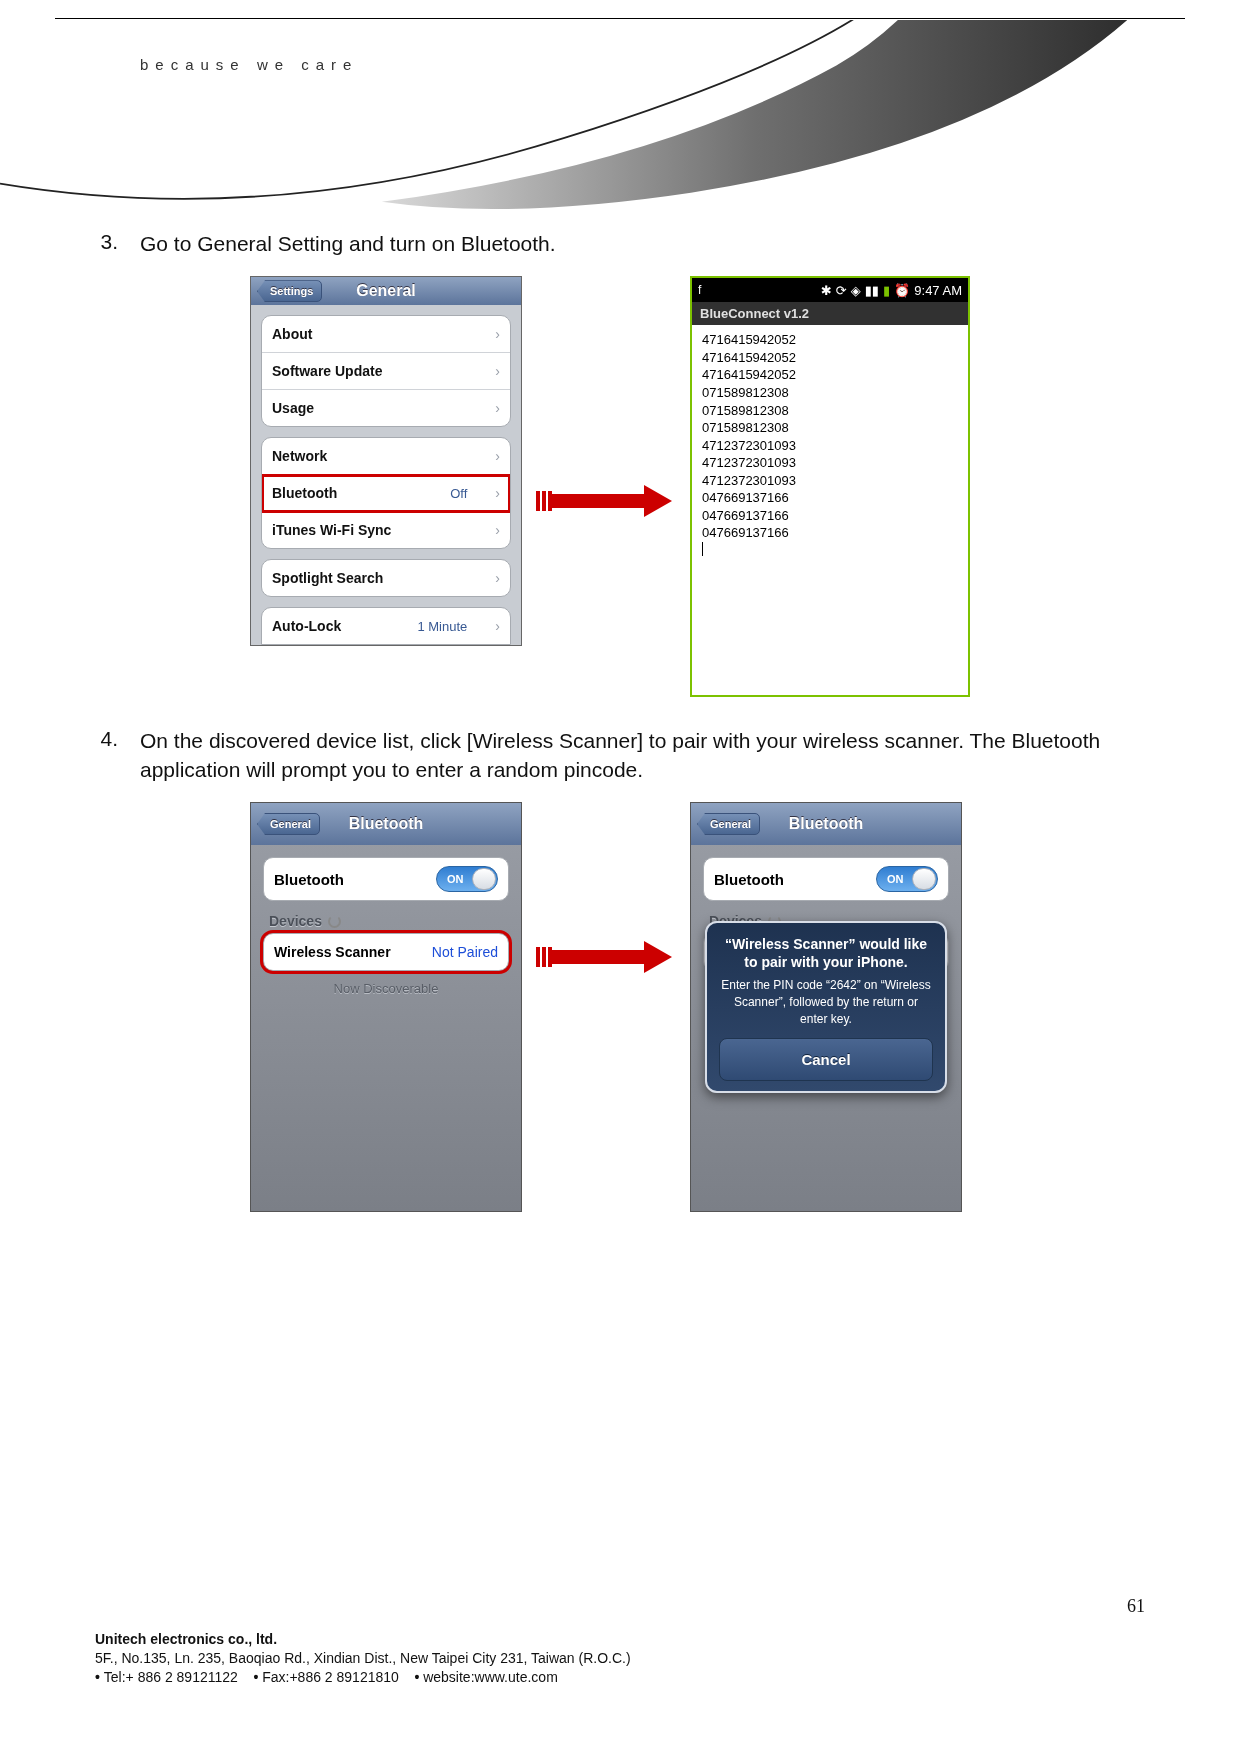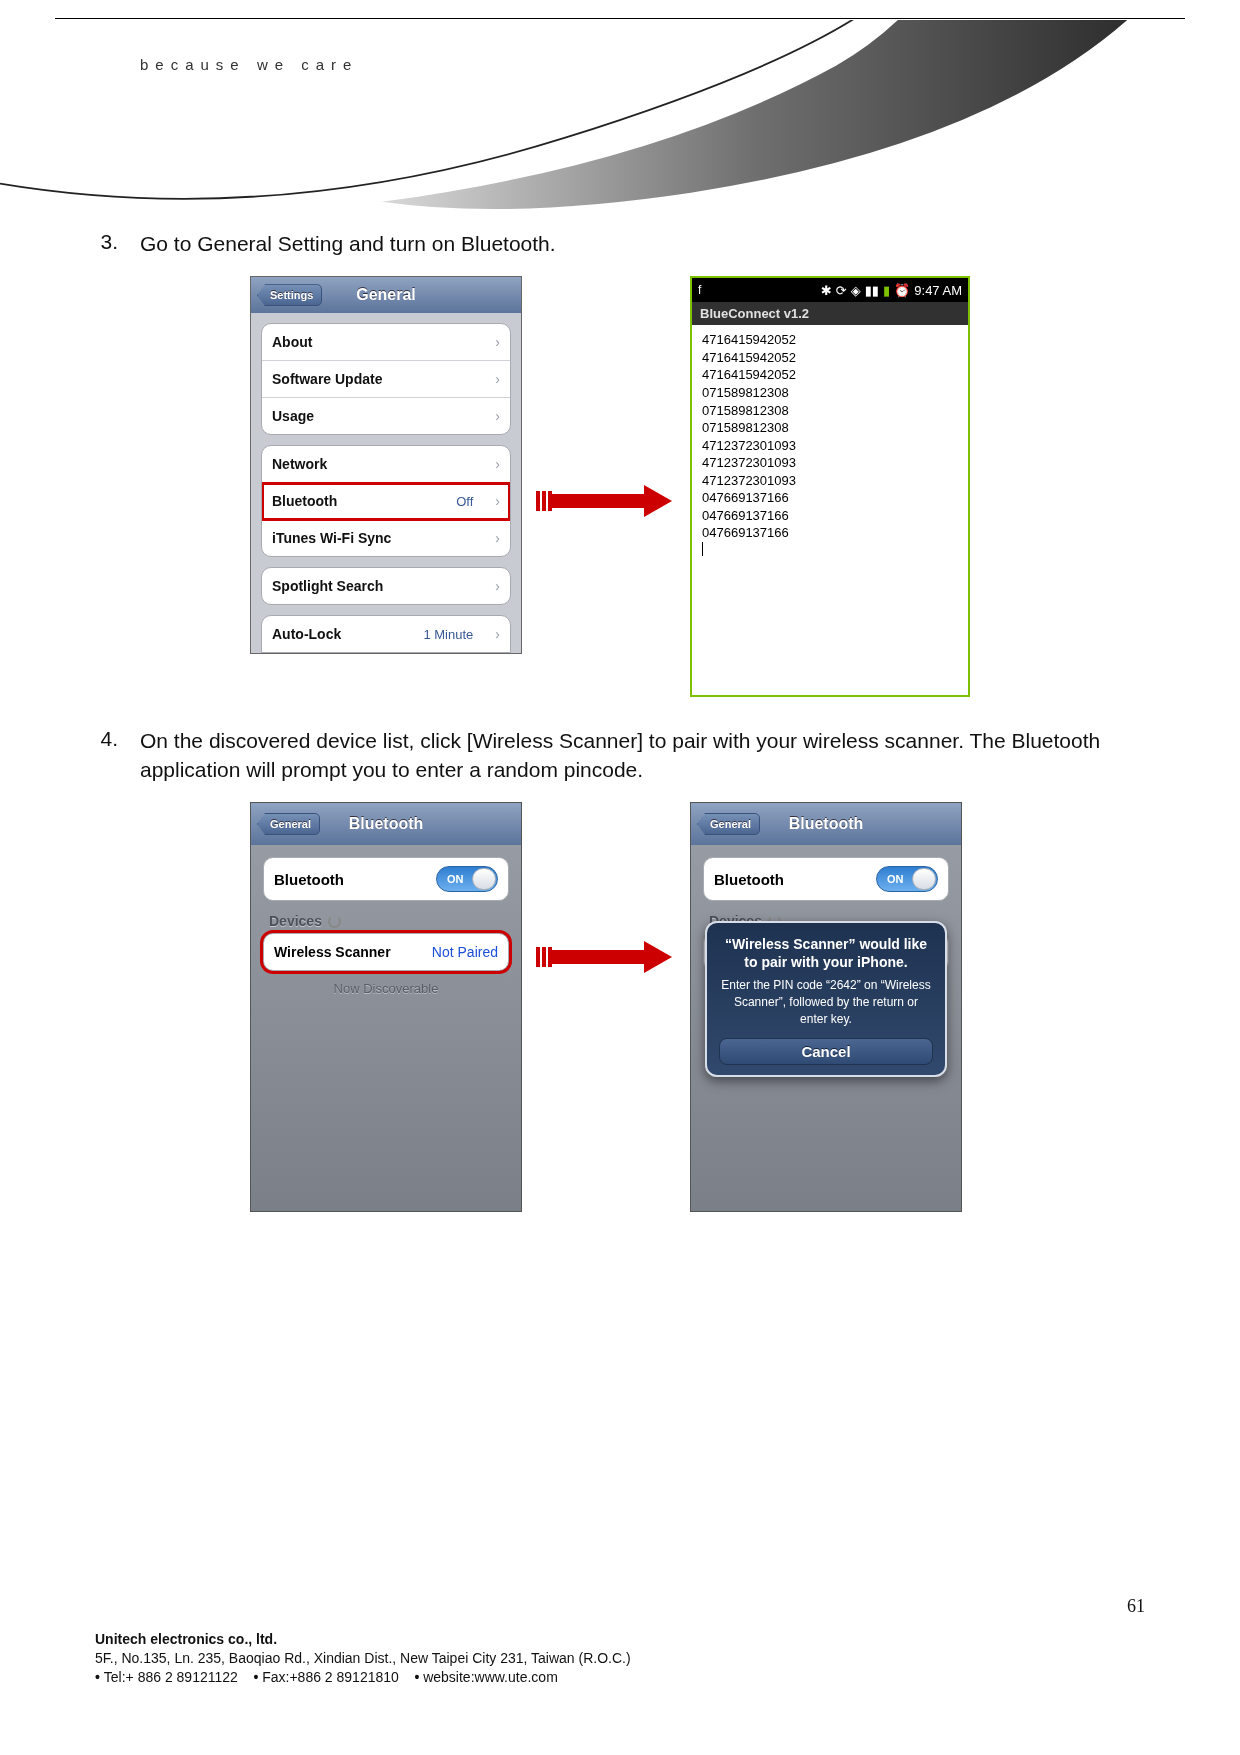--- a/index.html
+++ b/index.html
@@ -100,21 +100,21 @@
   }
   
   .ios-shot {
     width: 272px;
     background: #c8ccd2;
     border: 1px solid #666;
     font-family: Helvetica, Arial, sans-serif;
     font-size: 14px;
   }
   .ios-nav {
-    height: 36px;
+    height: 28px;
     background: linear-gradient(#8fa3c1, #5c749b);
     display: flex;
     align-items: center;
     justify-content: center;
     position: relative;
     color: #fff;
     font-weight: bold;
     font-size: 16px;
     text-shadow: 0 -1px 0 #334;
   }
@@ -140,21 +140,21 @@
   .ios-row {
     display: flex;
     align-items: center;
     justify-content: space-between;
     padding: 10px 10px;
     border-bottom: 1px solid #d0d3d8;
     position: relative;
   }
   .ios-row:last-child { border-bottom: none; }
   .ios-row .label { font-weight: bold; color: #111; }
-  .ios-row .value { color: #385993; font-size: 13px; margin-right: 18px; }
+  .ios-row .value { color: #385993; font-size: 13px; margin-right: 24px; }
   .ios-row .chev { color: #9aa0aa; font-size: 14px; }
   .ios-row .rhs { display: flex; align-items: center; gap: 4px; }
   .ios-row.highlight {
     outline: 3px solid #c00;
     outline-offset: -2px;
     z-index: 1;
   }
   
   .android-shot {
     width: 280px;
@@ -303,21 +303,21 @@
   }
   .dialog .dlg-body {
     font-size: 12px;
     line-height: 1.4;
     margin-bottom: 10px;
   }
   .dialog .dlg-btn {
     background: linear-gradient(#4a6691, #2f4a73);
     border: 1px solid #1f344f;
     border-radius: 8px;
-    padding: 4px 0;
+    padding: 12px 0;
     font-size: 15px;
     font-weight: bold;
     color: #fff;
     text-shadow: 0 -1px 0 #10213a;
   }
   
   .footer {
     position: absolute;
     bottom: 70px;
     left: 95px; right: 95px;

